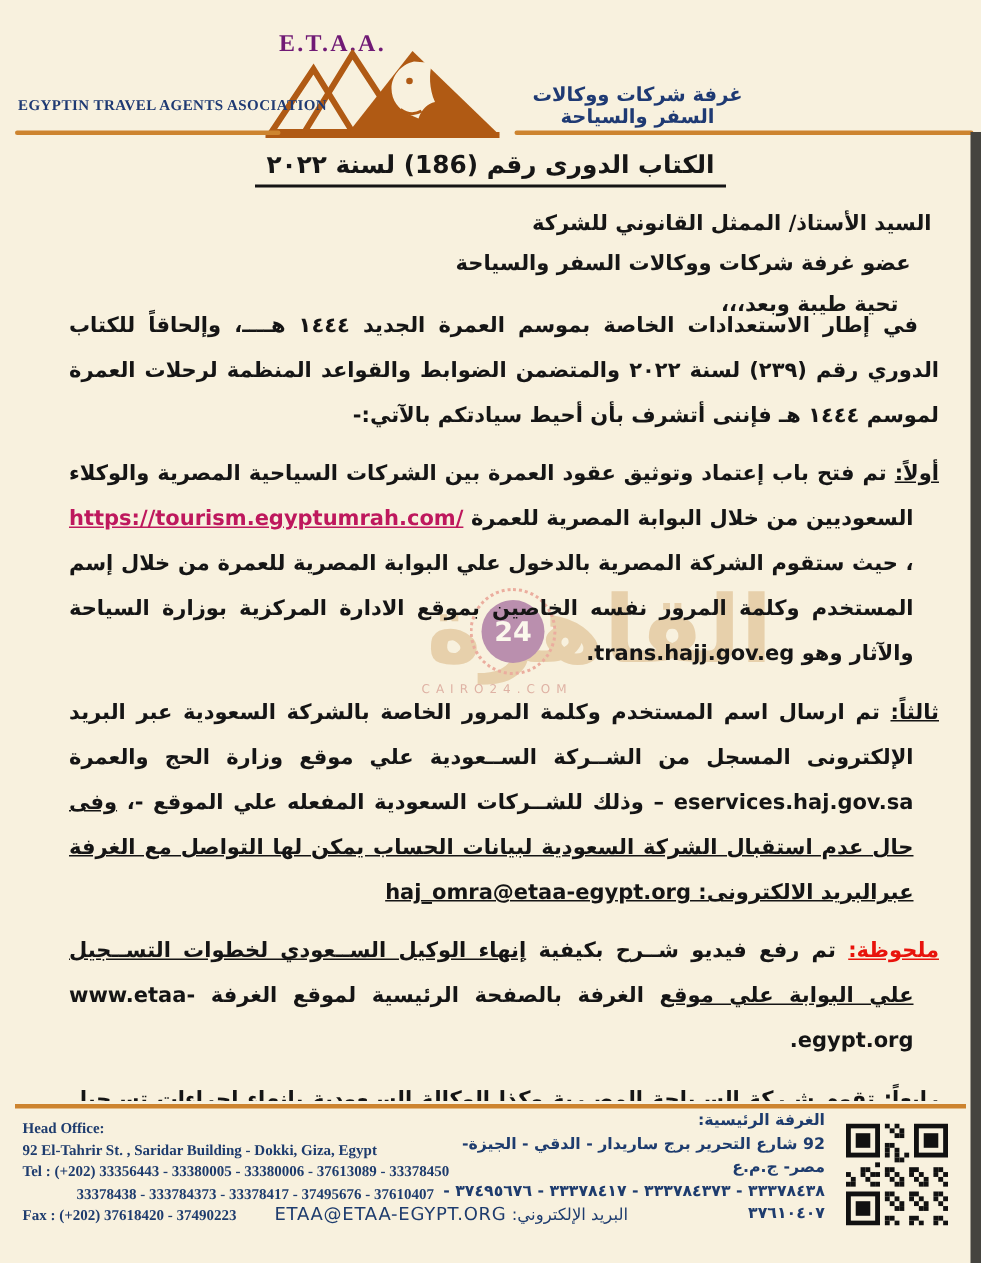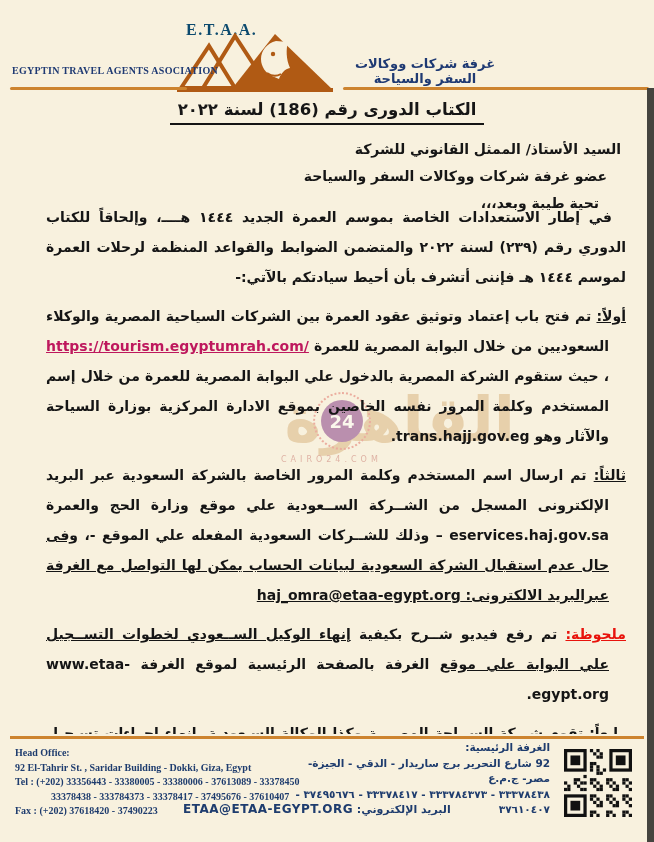--- a/index.html
+++ b/index.html
@@ -1,20 +1,20 @@
 <!DOCTYPE html>
 <html lang="ar"><head>
 <meta charset="utf-8">
 <style>
   html,body{margin:0;padding:0;}
   #page{position:relative;width:654px;height:842px;background:#f8f1de;overflow:hidden;
         font-family:"DejaVu Sans",sans-serif;color:#161616;}
   
   .acronym{position:absolute;left:186px;top:21px;font-family:"Liberation Serif",serif;
-           font-weight:bold;font-size:16px;letter-spacing:1.5px;color:#0c4a6e;}
+           font-weight:bold;font-size:16px;letter-spacing:1.5px;color:#701a75;}
   .logo{position:absolute;left:175px;top:33px;width:160px;height:60px;}
   .en-name{position:absolute;left:12px;top:65px;font-family:"Liberation Serif",serif;
            font-weight:bold;font-size:10px;letter-spacing:.3px;color:#1f3a73;}
   .ar-name{position:absolute;left:340px;top:56px;width:170px;direction:rtl;text-align:center;
            font-weight:bold;font-size:13px;color:#1f3a73;}
   .rule{position:absolute;height:3px;background:#cd842f;border-radius:2px;}
   .rule-left{left:10px;top:87px;width:177px;}
   .rule-right{left:343px;top:87px;width:306px;}
   
   .title-wrap{position:absolute;top:100px;left:0;right:0;text-align:center;direction:rtl;}
@@ -45,21 +45,21 @@
   .wm-badge{width:42px;height:42px;border-radius:50%;background:#701a75;color:#fff;
             display:flex;align-items:center;justify-content:center;font-size:18px;font-weight:bold;}
   .wm-sub{position:absolute;left:96px;bottom:0;color:#c0665e;font-size:8px;letter-spacing:4px;}
   
   .footer-rule{position:absolute;top:736px;left:10px;right:10px;height:3px;background:#cd842f;}
   .f-en{position:absolute;top:746px;left:15px;color:#1e3c6e;font-family:"Liberation Serif",serif;
         font-weight:bold;font-size:10px;line-height:14.5px;}
   .f-en .indent{padding-left:36px;}
   .f-ar{position:absolute;top:740px;right:104px;width:262px;direction:rtl;text-align:right;
         color:#1e3c6e;font-weight:bold;font-size:10.5px;line-height:15.5px;}
-  .f-email{position:absolute;top:802px;left:183px;direction:rtl;color:#1e3c6e;font-weight:bold;
+  .f-email{position:absolute;top:802px;left:183px;direction:rtl;color:#1e3c6e;font-weight:normal;
            font-size:11px;}
   .f-email .mail{font-size:12px;letter-spacing:.5px;}
   .qr{position:absolute;top:749px;right:22px;width:68px;height:68px;}
   
   .edge-right{position:absolute;top:88px;bottom:0;right:0;width:7px;background:#45443f;z-index:5;}
 </style>
 </head>
 <body>
 
 <div id="page">

